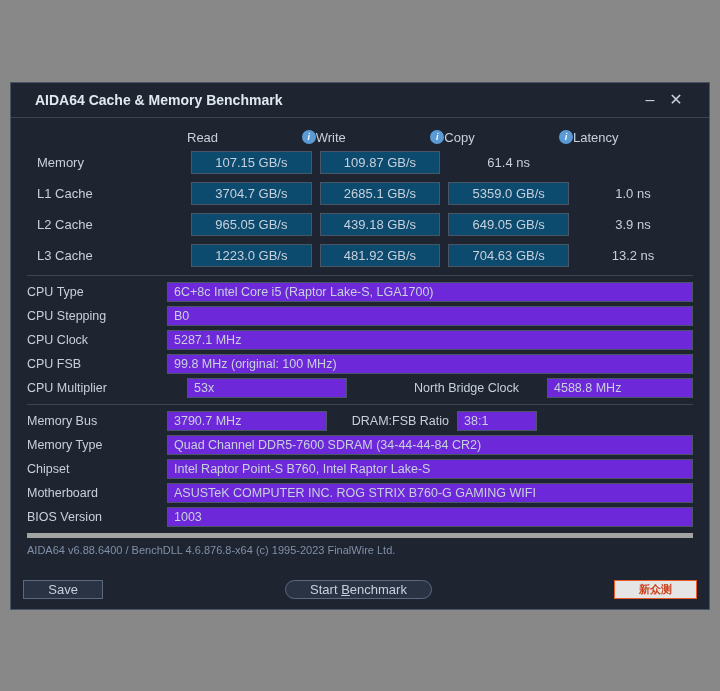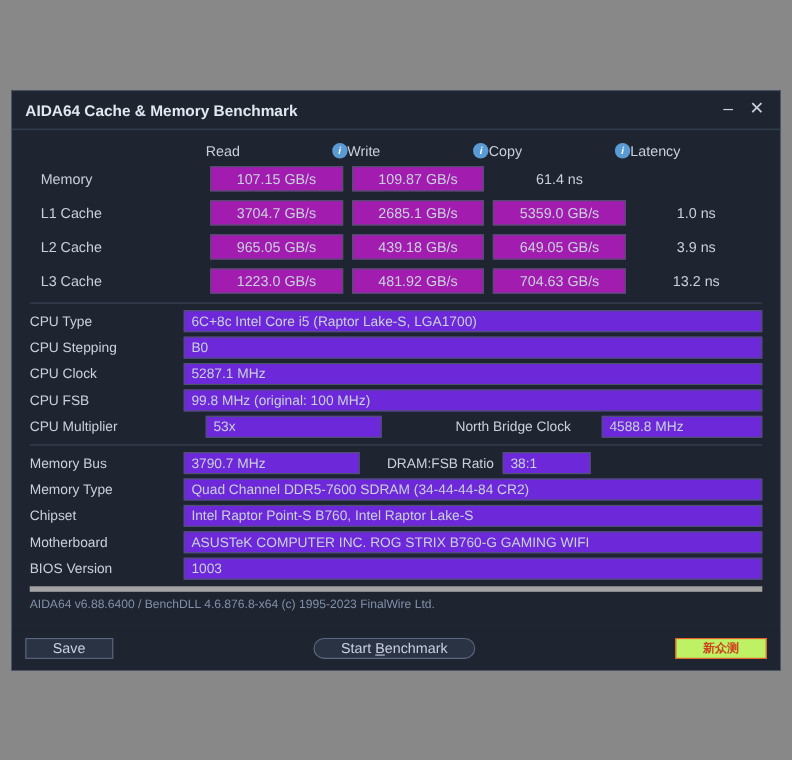--- a/index.html
+++ b/index.html
@@ -13,21 +13,21 @@
       font-family: 'Segoe UI', Tahoma, sans-serif;
     }
     .window {
       width: 700px;
       background: #1e2530;
       border: 1px solid #4a5568;
       color: #c8d0dc;
     }
     .title-bar {
       background: #1e2530;
-      padding: 8px 12px;
+      padding: 8px 24px;
       display: flex;
       justify-content: space-between;
       align-items: center;
       border-bottom: 1px solid #3a4556;
     }
     .title-bar-title {
       font-size: 14px;
       font-weight: 600;
       color: #e0e8f0;
     }
@@ -87,21 +87,21 @@
       grid-template-columns: 160px 1fr 1fr 1fr 120px;
       align-items: center;
       margin-bottom: 8px;
     }
     .bench-row .row-label {
       font-size: 13px;
       color: #c8d0dc;
       margin-left: 10px;
     }
     .bench-value {
-      background: #a21caf;
+      background: #0c4a6e;
       border: 1px solid #4a5568;
       padding: 3px 8px;
       font-size: 13px;
       color: #c8d0dc;
       text-align: center;
       margin: 0 4px;
     }
     .latency-value {
       font-size: 13px;
       color: #c8d0dc;
@@ -152,32 +152,32 @@
       background: #1e2530;
     }
     .btn {
       background: #2a3344;
       border: 1px solid #5a6880;
       color: #c8d0dc;
       font-size: 13px;
       padding: 1px 24px;
       cursor: pointer;
       min-width: 100px;
-      text-align: left;
+      text-align: right;
     }
     .btn-save {
       min-width: 80px;
     }
     .btn-benchmark {
       min-width: 140px;
       border-radius: 12px;
     }
     .btn-newuser {
       min-width: 80px;
-      background: #bef264;
+      background: #e5e5e5;
       border-color: #e85d2a;
       color: #fff;
       font-size: 12px;
     }
     .underline { text-decoration: underline; }
     .watermark {
       font-size: 11px;
       color: #cc4420;
       font-weight: bold;
     }

